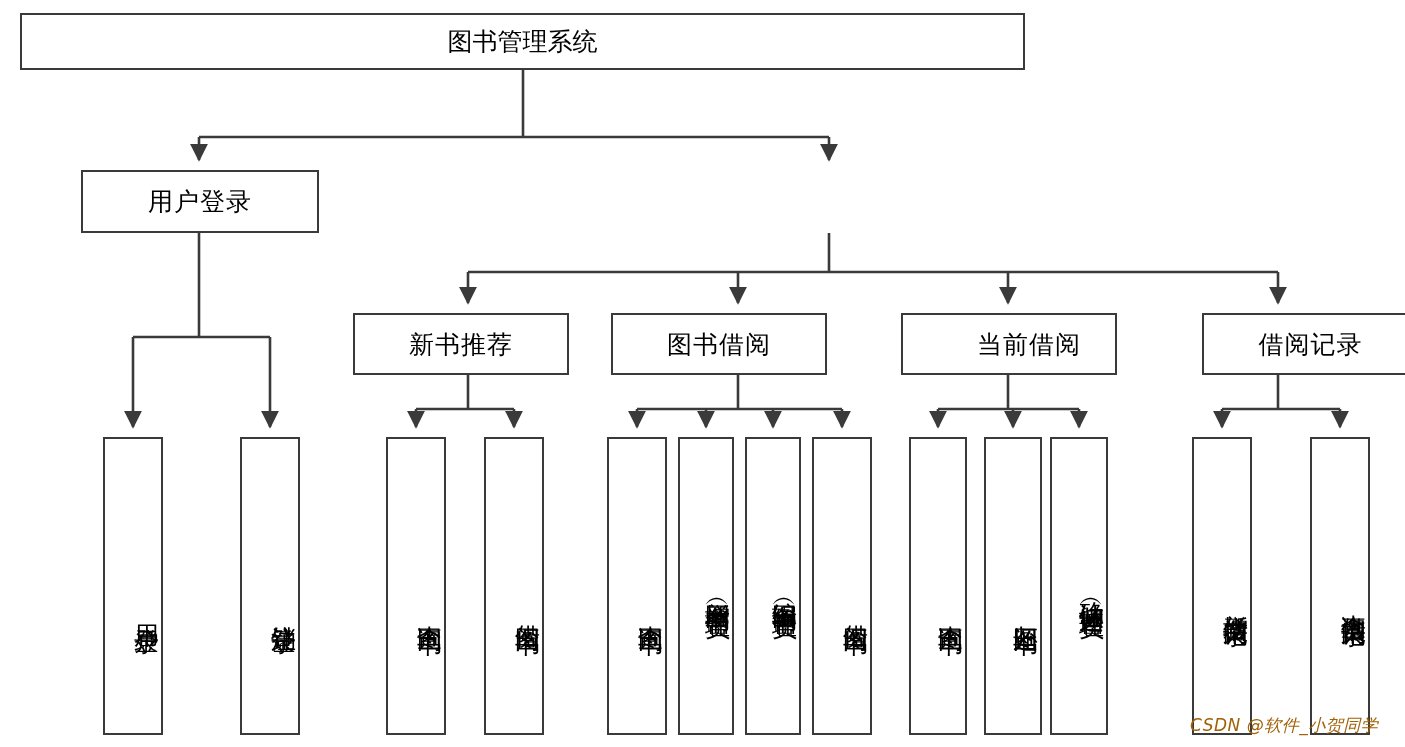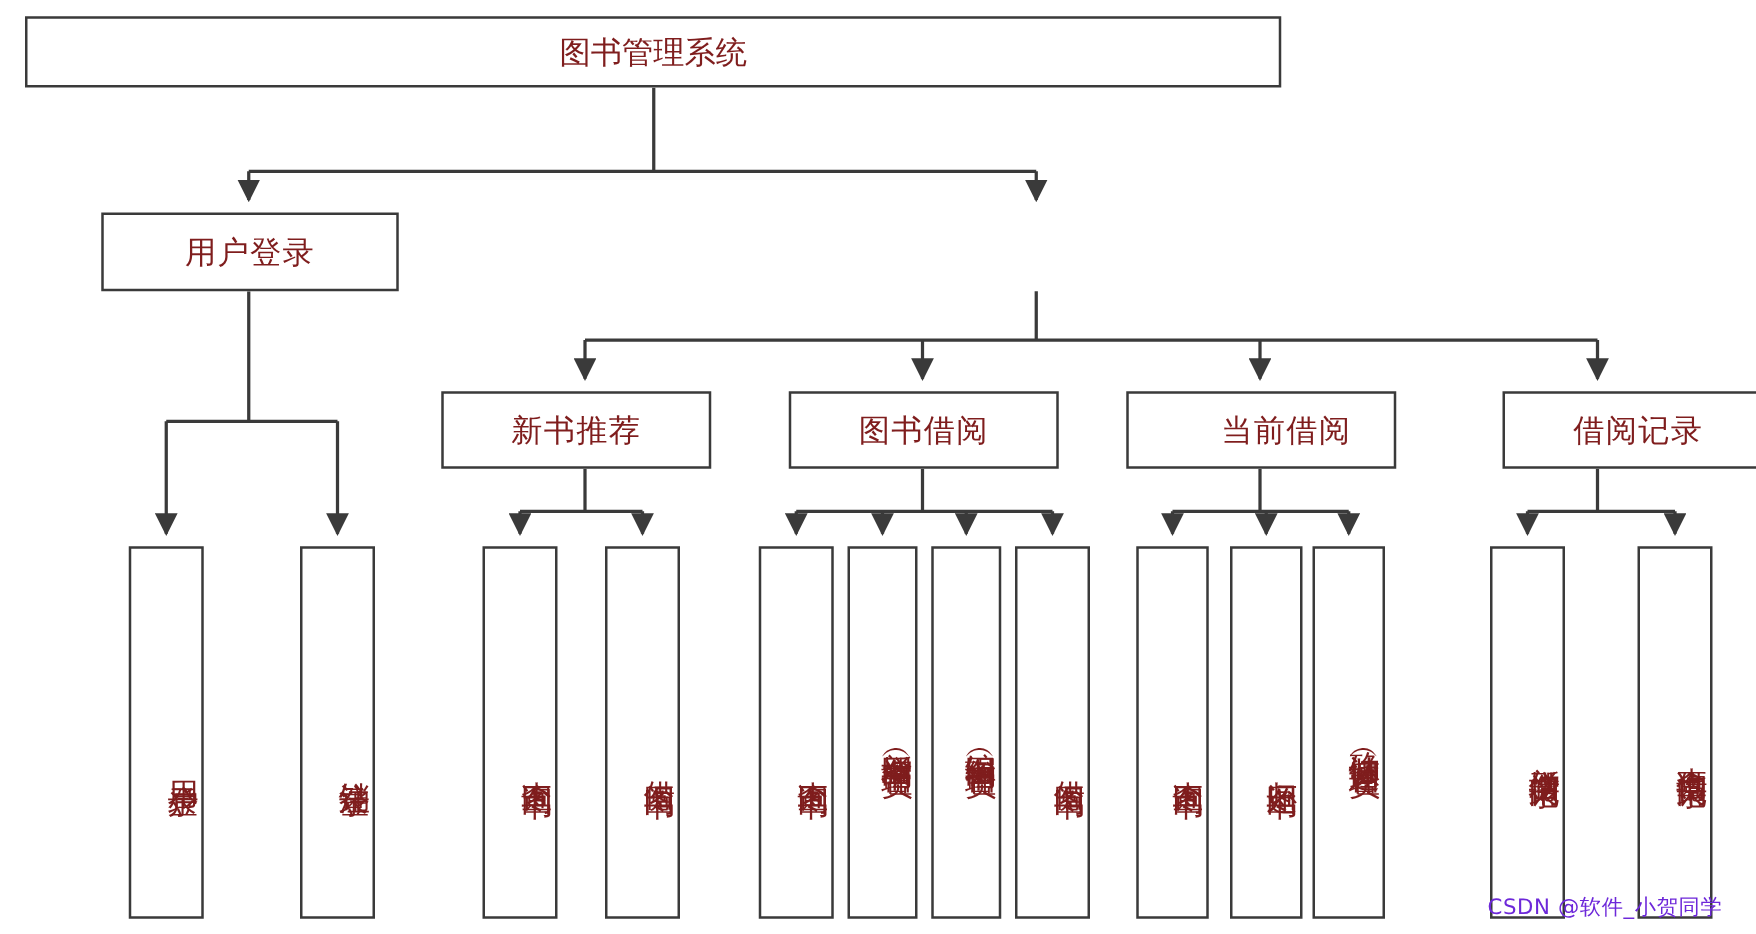--- a/index.html
+++ b/index.html
@@ -18,21 +18,21 @@
     overflow: hidden;
   }
   .node {
     position: absolute;
     box-sizing: border-box;
     border: 2.5px solid #3a3a3a;
     background: #ffffff;
     display: flex;
     align-items: center;
     justify-content: center;
-    color: #7f1d1d;
+    color: #000000;
   }
   .node.horiz {
     font-size: 25px;
     letter-spacing: 1px;
   }
   .node.root {
     font-size: 25px;
   }
   .node.vert {
     writing-mode: vertical-rl;
@@ -56,23 +56,24 @@
     top: 0;
     width: 1405px;
     height: 747px;
     pointer-events: none;
   }
   .watermark {
     position: absolute;
     left: 1190px;
     top: 714px;
     font-size: 17px;
-    color: #6d28d9;
+    color: #a16207;
     white-space: nowrap;
     letter-spacing: 0.5px;
+    font-style: italic;
   }
 </style>
 </head>
 <body>
 
 <div id="canvas">
 
   <svg class="links" viewBox="0 0 1405 747" xmlns="http://www.w3.org/2000/svg">
     <defs>
       <marker id="arrow" viewBox="0 0 10 10" refX="9" refY="5" markerWidth="7" markerHeight="7" orient="auto-start-reverse">
@@ -127,21 +128,21 @@
     <span>图书管理系统</span>
   </div>
 
   <div class="node horiz" style="left:81px; top:170px; width:238px; height:63px;">
     <span>用户登录</span>
   </div>
 
   <div class="node horiz" style="left:353px; top:313px; width:216px; height:62px;">
     <span>新书推荐</span>
   </div>
-  <div class="node horiz" style="left:631px; top:313px; width:216px; height:62px;">
+  <div class="node horiz" style="left:611px; top:313px; width:216px; height:62px;">
     <span>图书借阅</span>
   </div>
   <div class="node horiz" style="left:901px; top:313px; width:216px; height:62px;padding-left:40px;">
     <span>当前借阅</span>
   </div>
   <div class="node horiz" style="left:1170px; top:313px; width:217px; height:62px;margin-left:32px;">
     <span>借阅记录</span>
   </div>
 
   <div class="node vert" style="left:103px; top:437px; width:60px; height:298px;">

